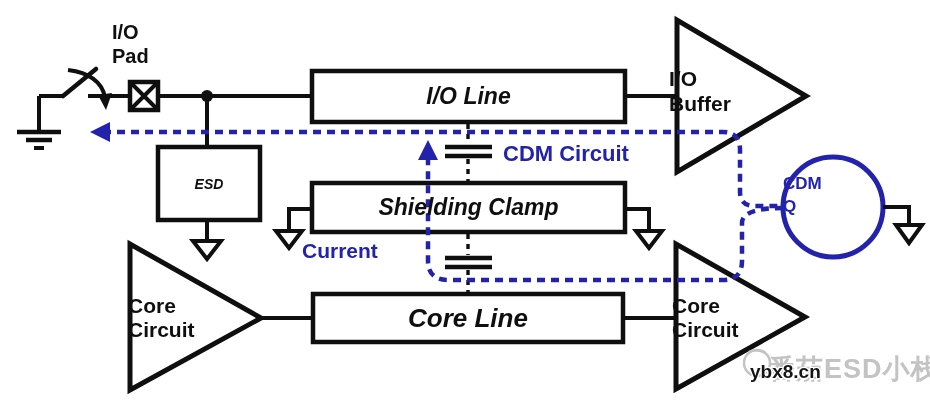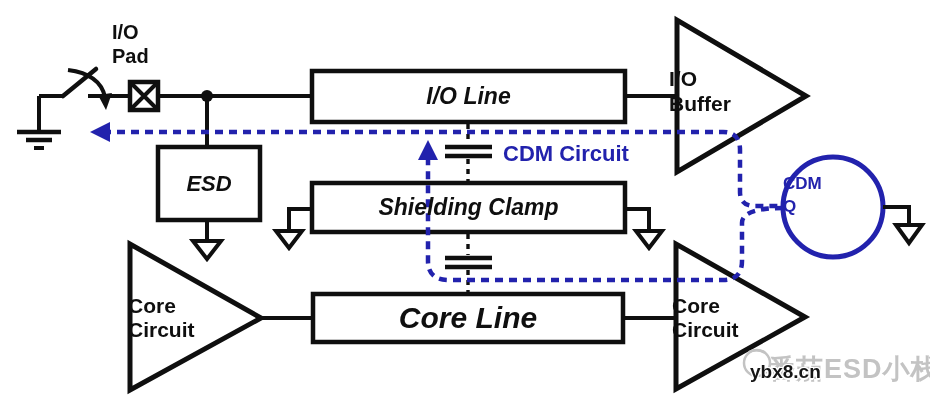--- a/index.html
+++ b/index.html
@@ -31,23 +31,23 @@
   .wmstroke{stroke:var(--watermark-gray);fill:none;stroke-width:2.5;}
   
   .lbl{position:absolute;font-weight:700;color:var(--wire-black);}
   .lbl .ln{display:block;}
   .center{}
   .flexc{display:flex;align-items:center;justify-content:center;font-style:italic;}
   .blue{color:var(--accent-blue);}
   #io-pad-label      {left:112px;top:20px;width:64px;font-size:20px;line-height:24px;}
   #io-line-label     {left:312px;top:71px;width:313px;height:51px;font-size:23px;}
   #io-buffer-label   {left:669px;top:66px;width:104px;font-size:21px;line-height:25px;}
-  #esd-clamp-label   {left:158px;top:147px;width:102px;height:73px;font-size:22px;line-height:26px;flex-direction:column;}
+  #esd-clamp-label   {left:158px;top:147px;width:102px;height:73px;font-size:14px;line-height:26px;flex-direction:column;}
   #shielding-line-label{left:312px;top:183px;width:313px;height:49px;font-size:23px;}
-  #core-line-label   {left:313px;top:294px;width:310px;height:48px;font-size:30px;}
+  #core-line-label   {left:313px;top:294px;width:310px;height:48px;font-size:26px;}
   #core-circuit-left-label {left:128px;top:294px;width:104px;font-size:21px;line-height:24px;}
   #core-circuit-right-label{left:672px;top:294px;width:104px;font-size:21px;line-height:24px;}
   #cdm-q-label       {left:783px;top:172px;width:100px;font-size:17px;line-height:23px;}
   #cdm-current-label {left:503px;top:141px;font-size:22px;white-space:nowrap;}
   #coupled-current-label{left:302px;top:240px;width:124px;font-size:21px;line-height:21px;}
   #watermark-brand   {left:768px;top:351px;font-size:27px;font-weight:700;color:var(--watermark-gray);letter-spacing:1px;white-space:nowrap;}
   #watermark-site    {left:750px;top:361px;font-size:19px;font-weight:700;color:#151515;
                       text-shadow:-1px -1px 0 #fff,1px -1px 0 #fff,-1px 1px 0 #fff,1px 1px 0 #fff,0 2px 0 #fff;}
 </style>
 </head>
@@ -171,18 +171,19 @@
   </div>
 
   <div class="lbl center blue" id="cdm-q-label">
     <span class="ln">CDM</span>
     <span class="ln">Q</span>
   </div>
 
   <div class="lbl blue" id="cdm-current-label">CDM Circuit</div>
 
   <div class="lbl center blue" id="coupled-current-label">
+    <span class="ln">Current</span>
   </div>
 
   <div class="lbl" id="watermark-brand">番茄ESD小栈</div>
   <div class="lbl" id="watermark-site">ybx8.cn</div>
 
 </div>
 
 </body></html>

